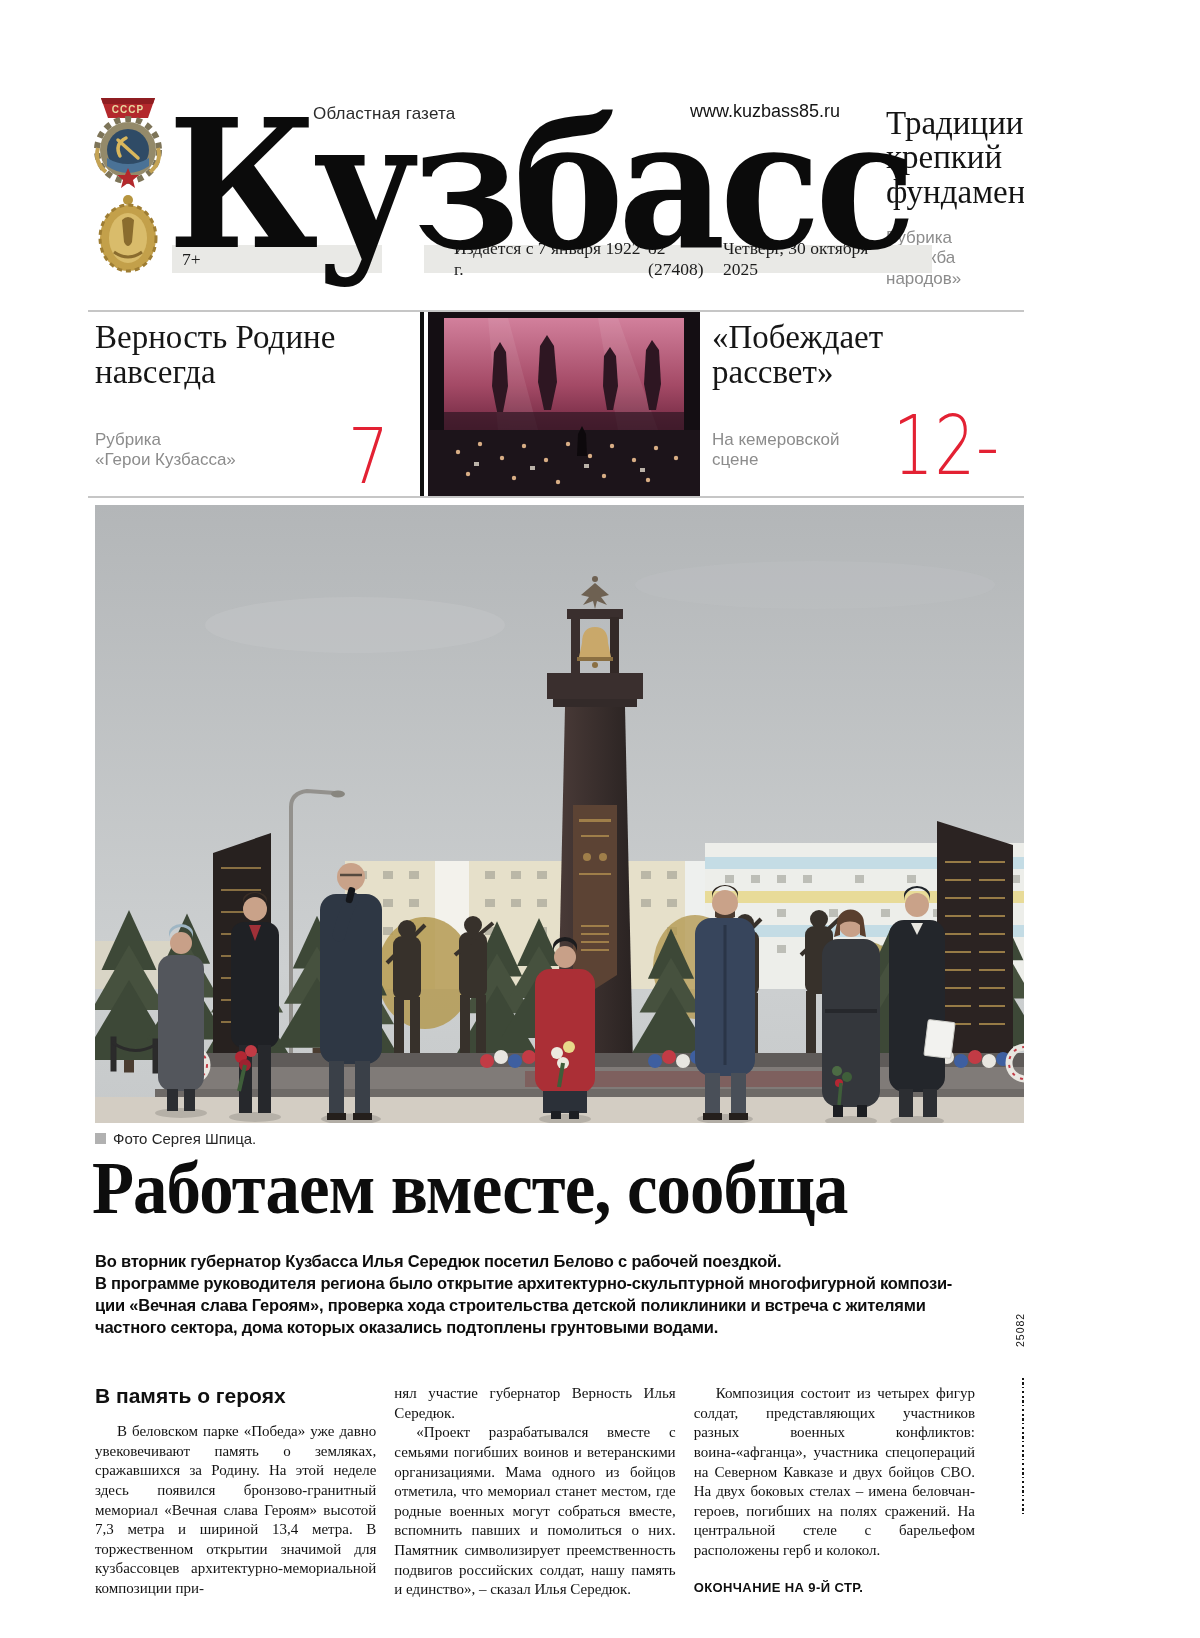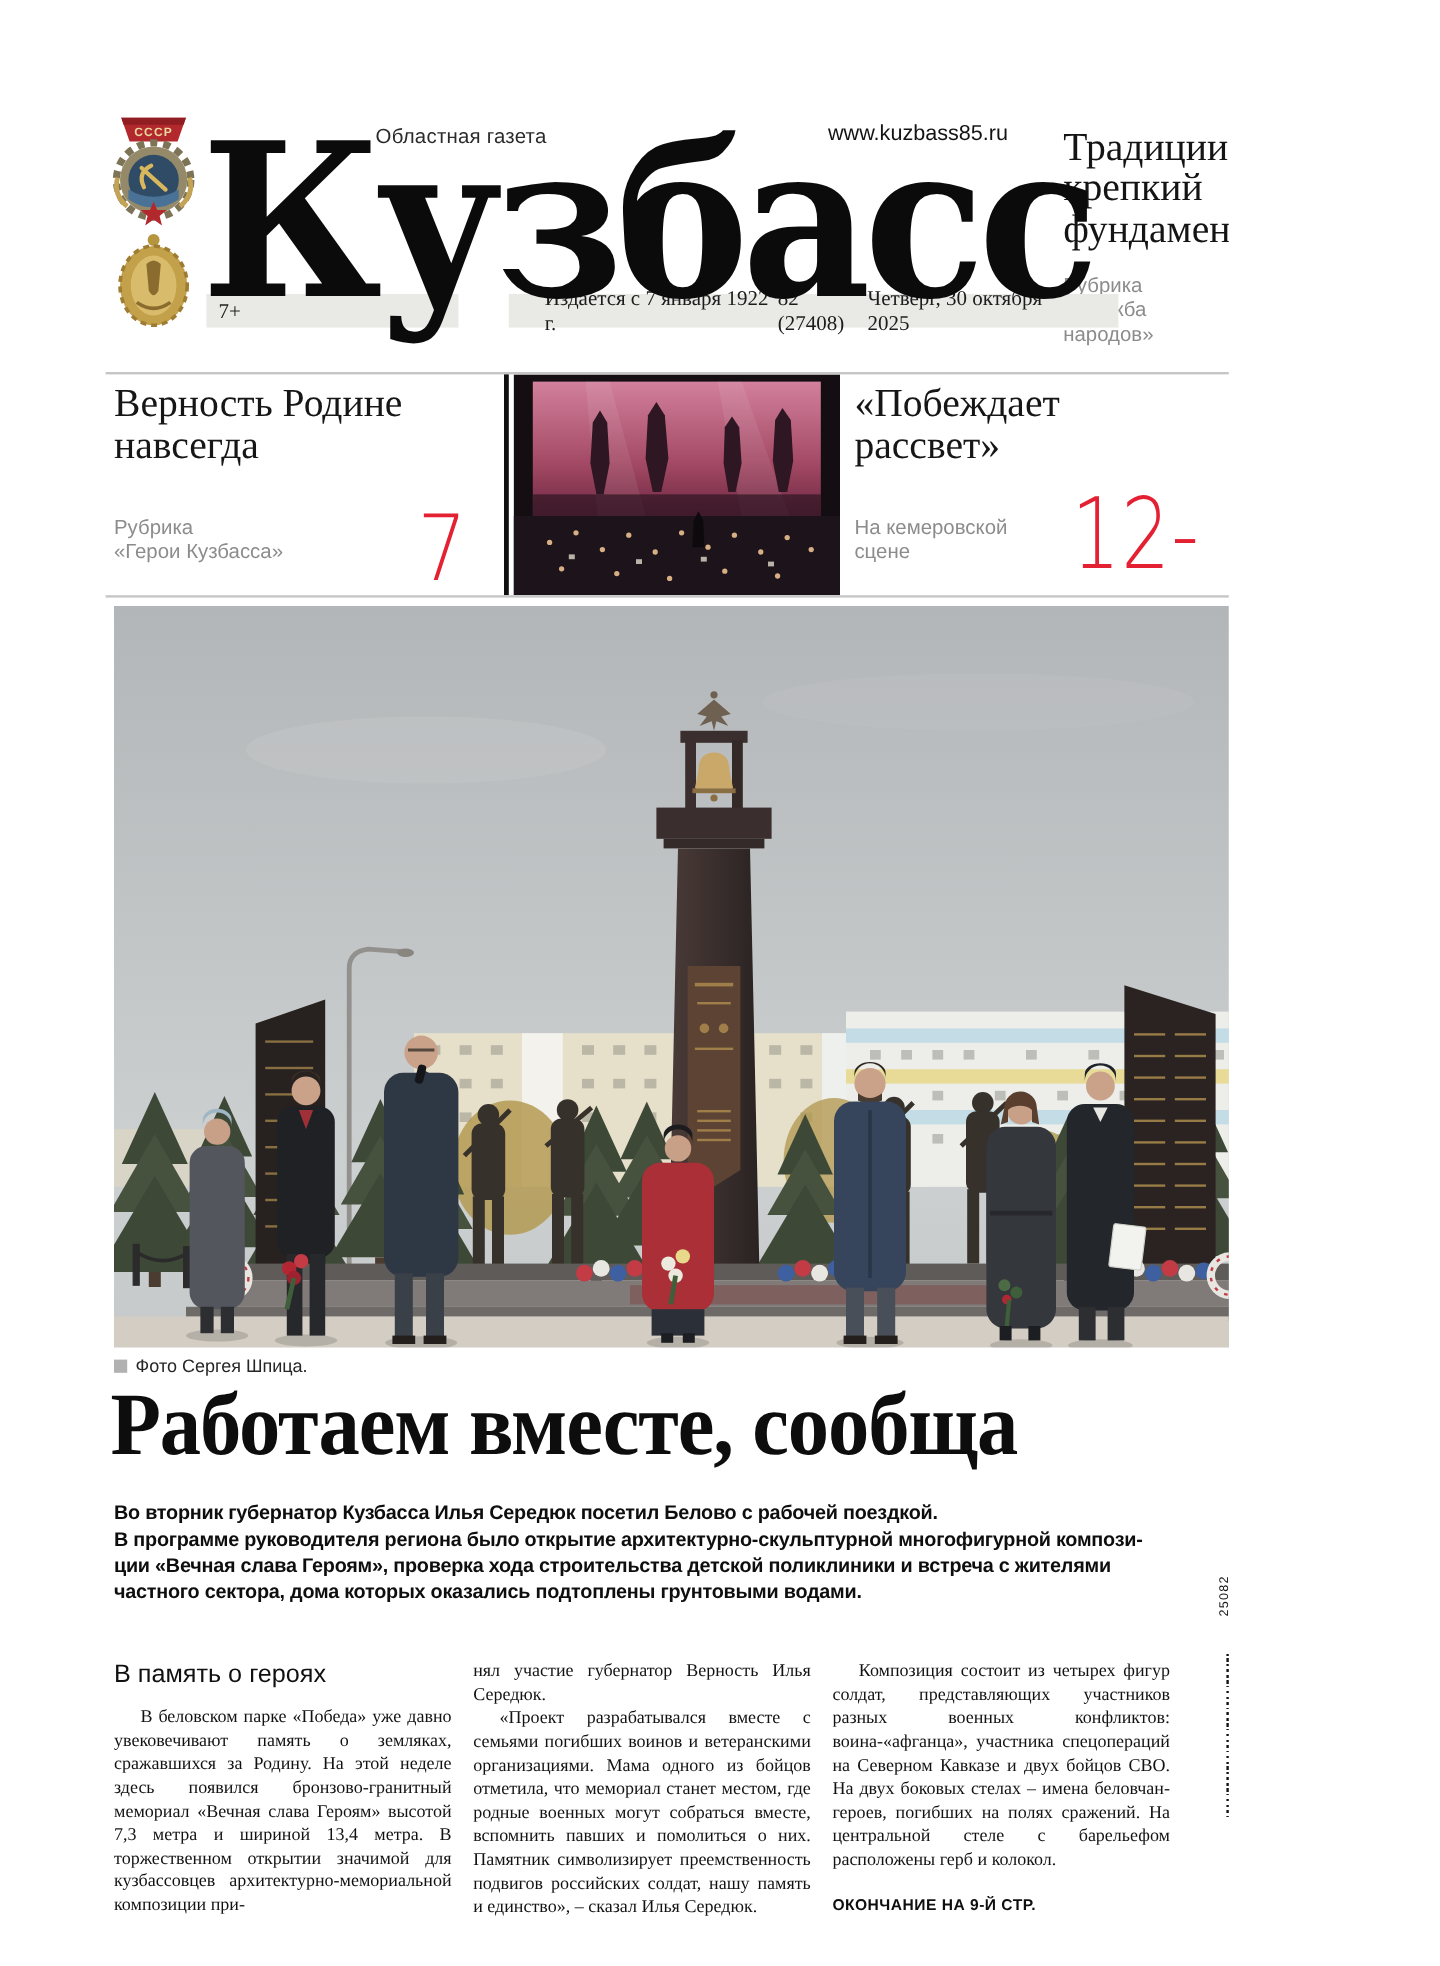--- a/index.html
+++ b/index.html
@@ -43,21 +43,21 @@
   .main-photo{left:95px;top:505px;width:1010px;height:618px;}
   .credit{left:95px;top:1130px;display:flex;align-items:flex-start;gap:7px;font-size:15px;color:#262626;}
   .credit-square{width:11px;height:11px;background:#b1b1b1;margin-top:3px;}
   .headline{left:92px;top:1150px;width:1010px;font-family:"Liberation Serif",serif;font-weight:bold;
       font-size:74px;line-height:1.05;letter-spacing:-1px;color:#0d0d0d;
       transform:scaleX(.93);transform-origin:left top;}
   .lead{left:95px;top:1250px;width:880px;font-weight:bold;font-size:16.5px;line-height:1.34;
       letter-spacing:-.2px;color:#0e0e0e;}
   .cols{left:95px;top:1384px;width:880px;display:flex;gap:18px;}
   .col{flex:1;}
-  .subhead{font-size:21px;font-weight:normal;color:#101010;margin:0 0 14px 0;}
+  .subhead{font-size:21px;font-weight:bold;color:#101010;margin:0 0 14px 0;}
   .col p{font-family:"Liberation Serif",serif;font-size:15px;line-height:1.31;text-align:justify;
       margin:0;color:#121212;}
   .col p.indent{text-indent:22px;}
   .continuation{font-size:13px;font-weight:bold;letter-spacing:.4px;margin-top:19px;color:#0e0e0e;}
 
   
   .bars{background:repeating-linear-gradient(180deg,#141414 0 2px,#fff 2px 4px,#141414 4px 7px,
       #fff 7px 9px,#141414 9px 10px,#fff 10px 13px,#141414 13px 15px,#fff 15px 18px);}
   .bc1{left:1030px;top:1297px;width:62px;height:66px;}
   .bc2{left:1022px;top:1378px;width:66px;height:138px;}

